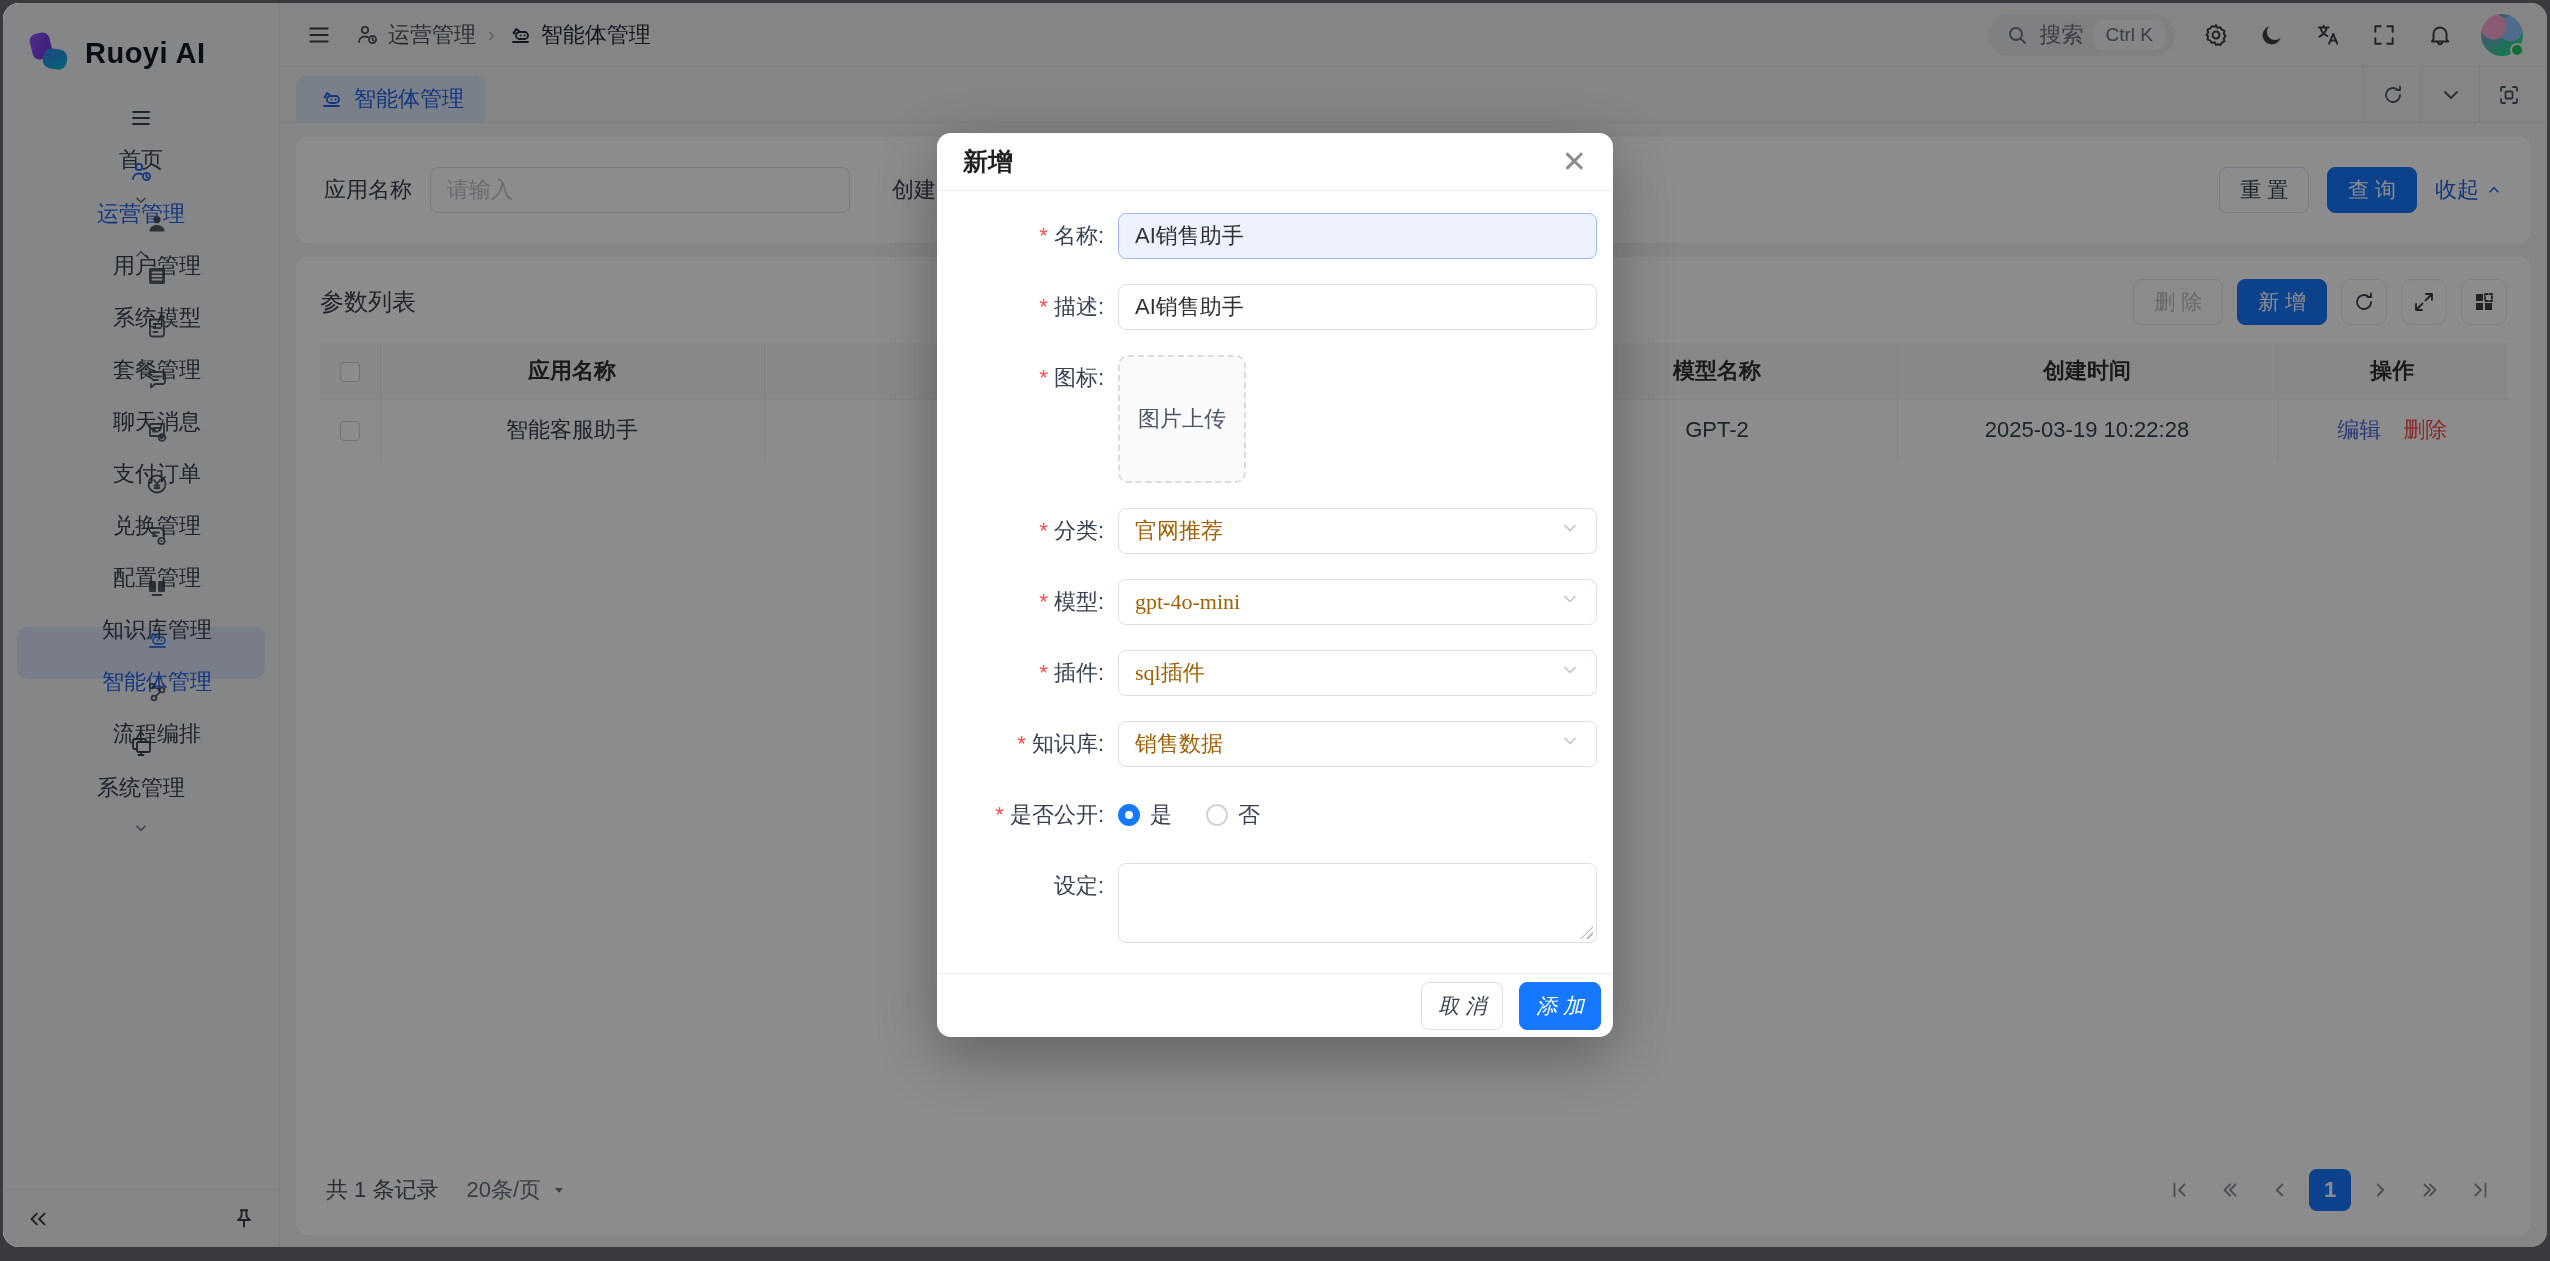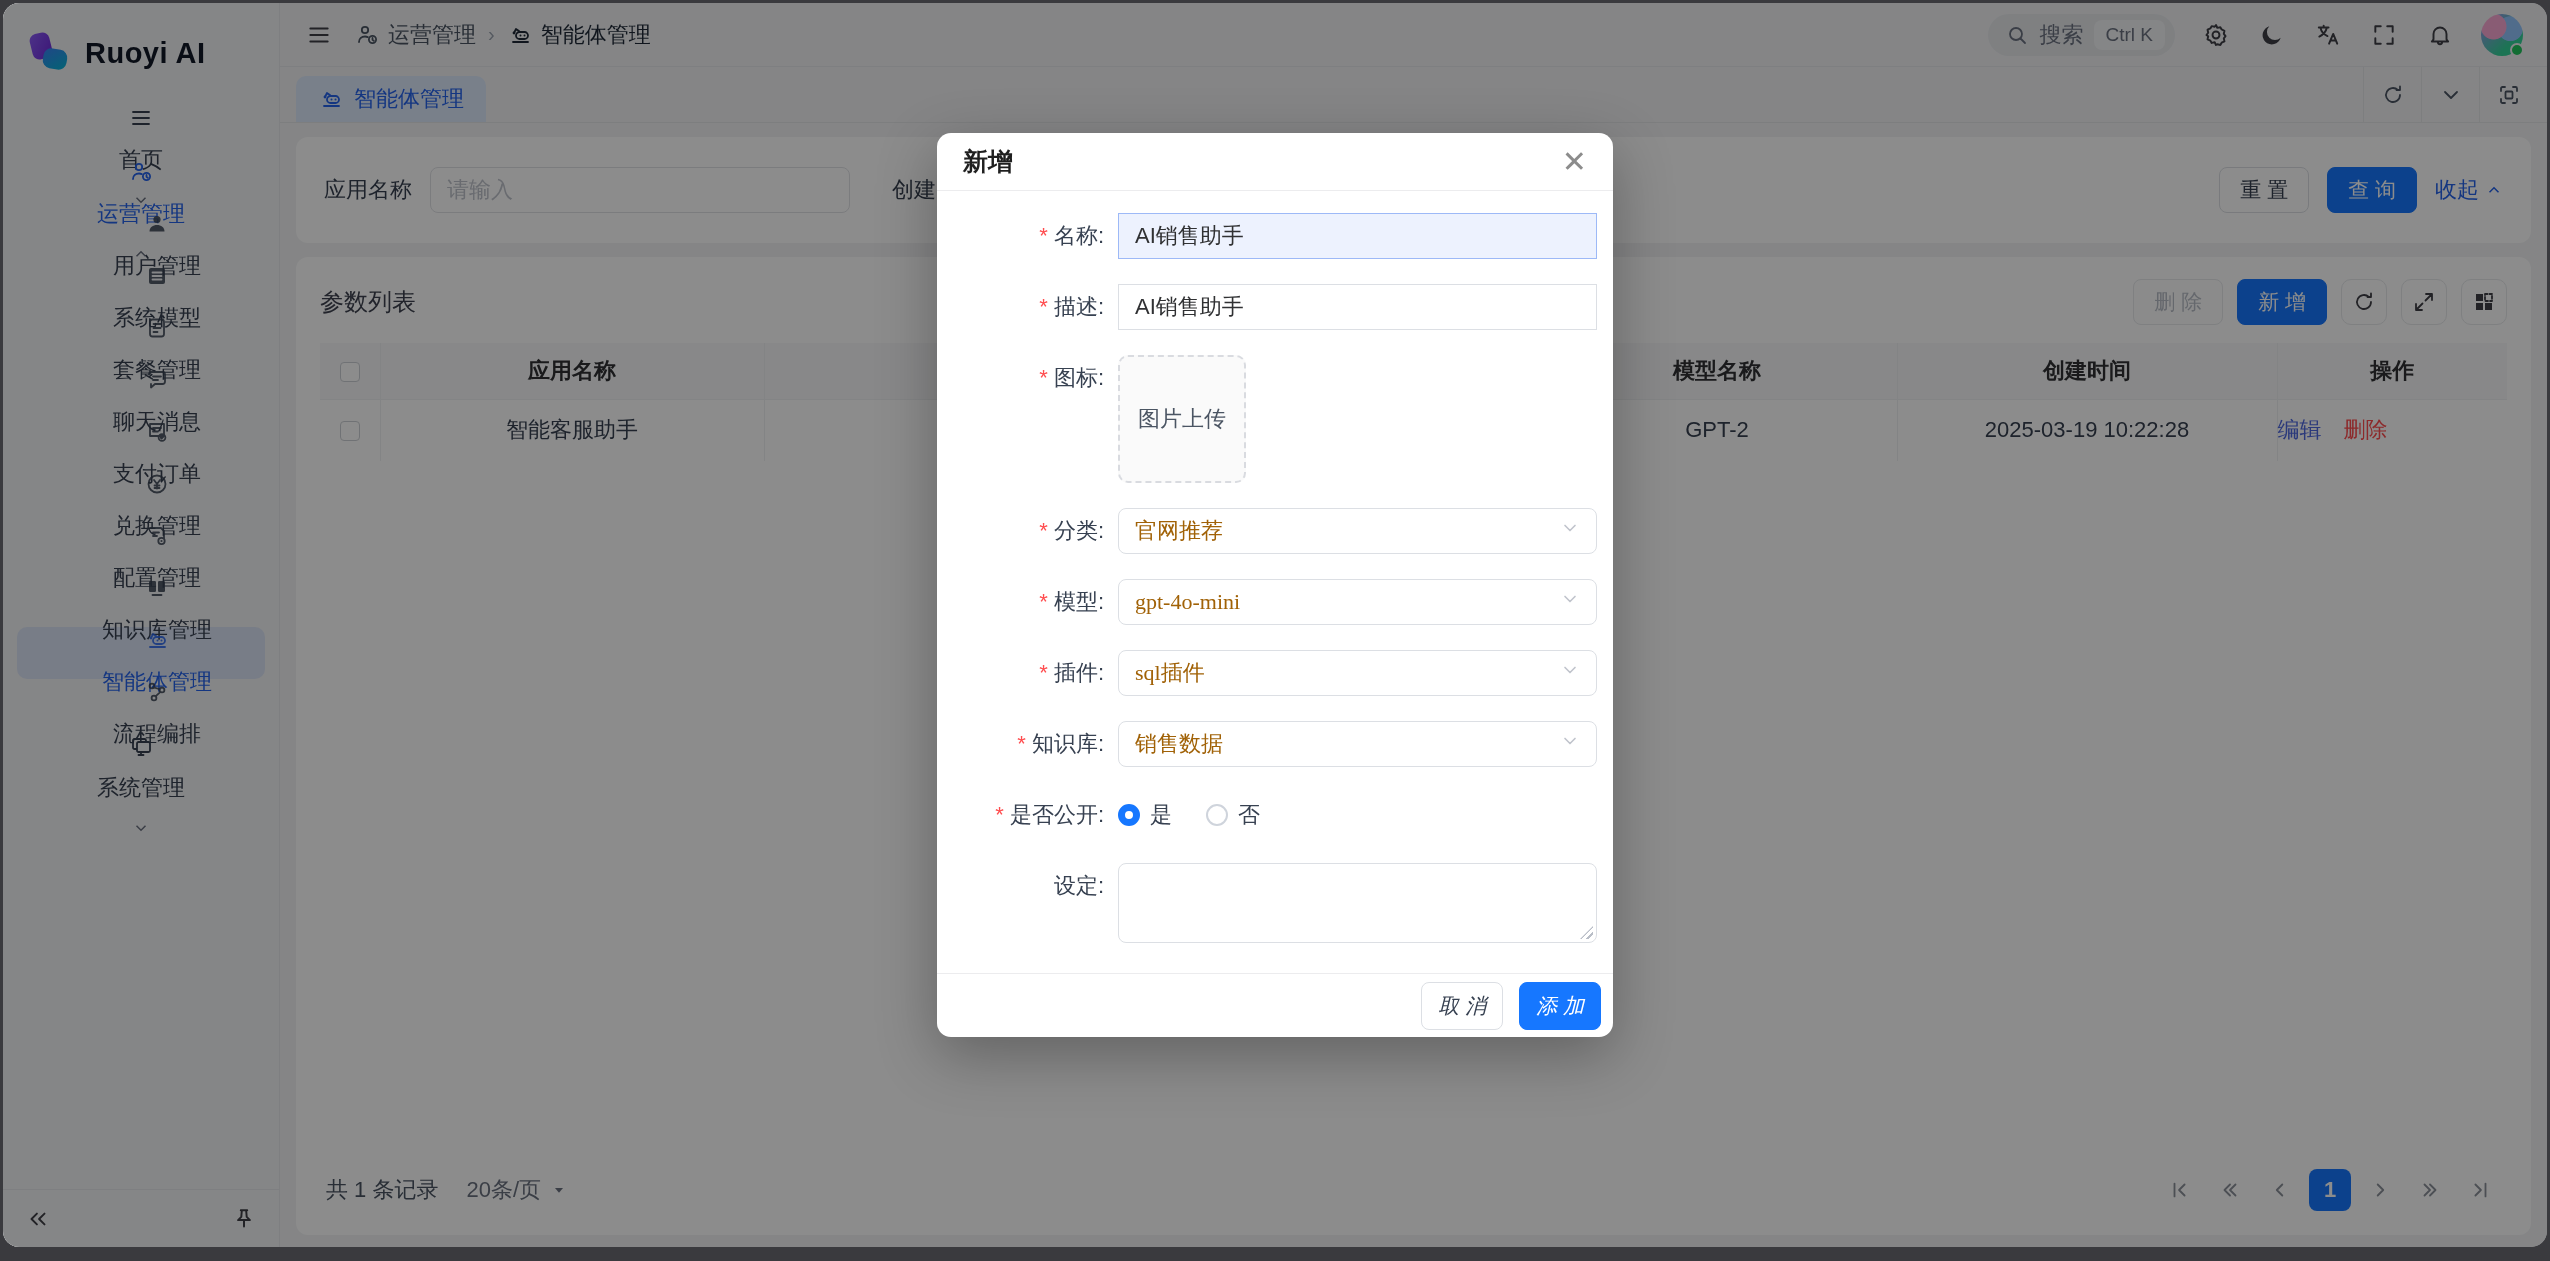--- a/index.html
+++ b/index.html
@@ -91,21 +91,21 @@
   .tc-title{font-size:24px;color:#3f4350;}
   .tc-tools{margin-left:auto;display:flex;align-items:center;gap:14px;}
   .icon-btn{width:46px;height:46px;border:1px solid #e7e9ec;border-radius:10px;background:#fff;display:inline-flex;align-items:center;justify-content:center;color:#3f3f46;cursor:pointer;}
   .icon-btn svg{width:24px;height:24px;stroke:currentColor;fill:none;stroke-width:1.8;stroke-linecap:round;stroke-linejoin:round;}
   table{width:100%;border-collapse:collapse;table-layout:fixed;}
   th,td{border:1px solid var(--line);text-align:center;font-weight:400;}
   th{background:#f7f8fa;height:56px;font-weight:700;color:#303133;font-size:22px;}
   td{height:62px;color:#374151;font-size:22px;}
   table{border-style:hidden;}
   .cb{display:inline-block;width:20px;height:20px;border:1.5px solid #cdd0d6;border-radius:4px;background:#fff;cursor:pointer;vertical-align:middle;}
-  .op-links{display:flex;gap:22px;justify-content:flex-start;}
+  .op-links{display:flex;gap:22px;justify-content:center;}
   .op-edit{color:#4f69e0;cursor:pointer;}
   .op-del{color:var(--danger);cursor:pointer;}
   .pager{margin-top:auto;display:flex;align-items:center;gap:16px;padding:16px 6px 12px;color:#4b5563;}
   .page-size{display:flex;align-items:center;gap:10px;border-radius:8px;padding:8px 12px;color:#6b7280;cursor:pointer;}
   .pager-right{margin-left:auto;display:flex;align-items:center;gap:8px;}
   .pg{width:42px;height:42px;display:inline-flex;align-items:center;justify-content:center;color:#8b919a;cursor:pointer;}
   .pg svg{width:22px;height:22px;stroke:currentColor;fill:none;stroke-width:2;stroke-linecap:round;stroke-linejoin:round;}
   .pg.current{background:var(--primary);color:#fff;border-radius:8px;font-weight:700;font-size:22px;}
   
   .mask{position:absolute;inset:0;background:rgba(0,0,0,.45);z-index:50;}
@@ -117,21 +117,21 @@
   .m-head{height:58px;display:flex;align-items:center;padding:0 26px;border-bottom:1px solid #ececee;}
   .m-title{font-size:25px;font-weight:700;color:#1f1f1f;}
   .m-close{margin-left:auto;color:#8c8c8c;font-size:30px;line-height:1;cursor:pointer;}
   .m-body{padding:22px 16px 6px 0;}
   .frow{display:flex;align-items:center;margin-bottom:25px;}
   .frow.top{align-items:flex-start;}
   .flabel{width:181px;flex:0 0 181px;text-align:right;padding-right:14px;color:#374151;white-space:nowrap;font-size:22px;}
   .frow.top .flabel{padding-top:8px;}
   .req::before{content:"*";color:var(--danger);margin-right:6px;font-size:22px;}
   .fctl{flex:1;min-width:0;}
-  .txt{width:100%;height:46px;border:1px solid #dcdfe4;border-radius:0;padding:0 16px;font-size:22px;color:#303133;font-family:inherit;outline:none;background:#fff;}
+  .txt{width:100%;height:46px;border:1px solid #dcdfe4;border-radius:8px;padding:0 16px;font-size:22px;color:#303133;font-family:inherit;outline:none;background:#fff;}
   .txt.focused{background:#edf2fe;border-color:#9db9f7;}
   .upload{width:128px;height:128px;border:2px dashed #d9dbe0;border-radius:10px;background:#fafafa;display:flex;align-items:center;justify-content:center;color:#4b5563;font-size:22px;cursor:pointer;}
   .sel{width:100%;height:46px;border:1px solid #dcdfe4;border-radius:8px;padding:0 16px;display:flex;align-items:center;background:#fff;cursor:pointer;}
   .sel .sv{flex:1;color:#a16207;text-align:left;font-family:Liberation Serif, serif;}
   .sel .sc{color:#c0c4cc;}
   .sel .sc svg{width:20px;height:20px;stroke:currentColor;fill:none;stroke-width:2;stroke-linecap:round;stroke-linejoin:round;}
   .radios{display:flex;align-items:center;gap:34px;height:46px;}
   .radio-opt{display:flex;align-items:center;gap:10px;cursor:pointer;color:#374151;}
   .rd{width:22px;height:22px;border-radius:50%;flex:0 0 22px;}
   .rd.on{border:7px solid var(--primary);background:#fff;}

